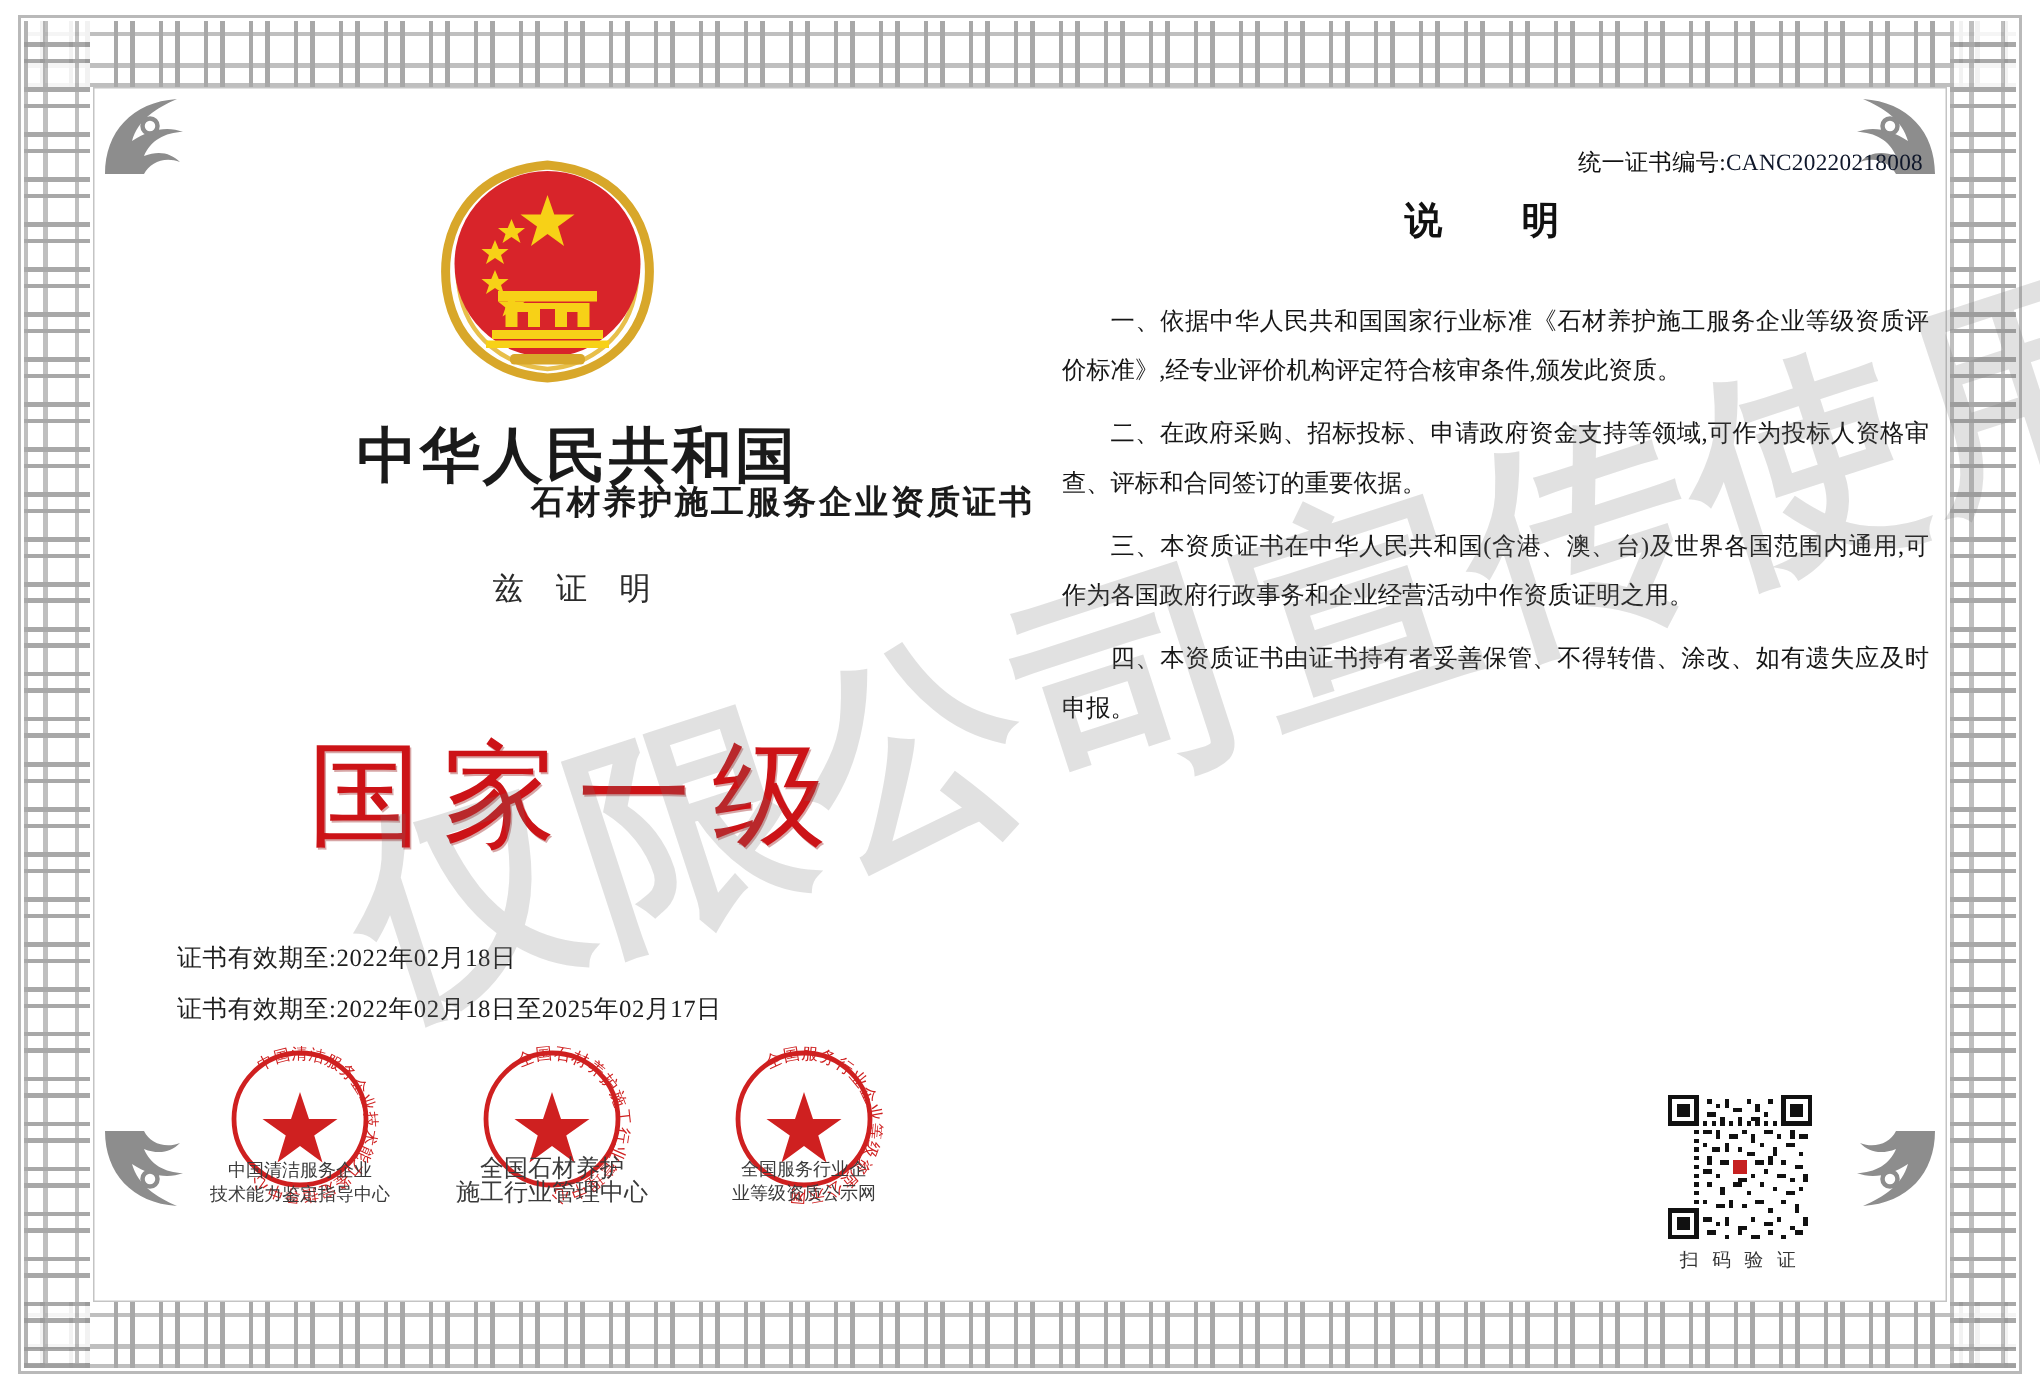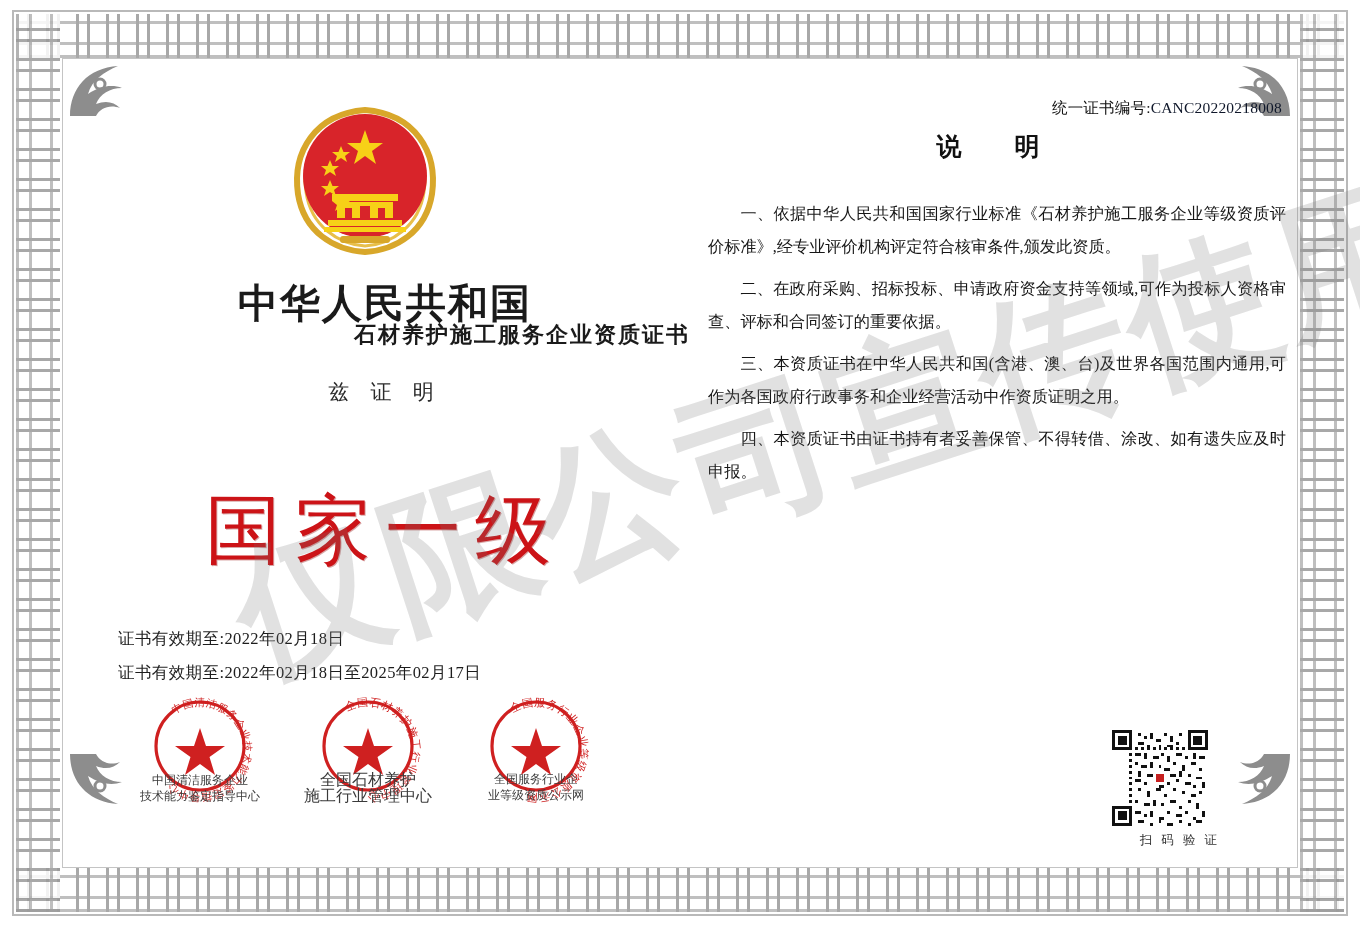--- a/index.html
+++ b/index.html
@@ -220,21 +220,21 @@
     width: 120px;
   }
   .qr {
     width: 96px; height: 96px;
     margin: 0 auto;
     background: #fff;
   }
   .qr svg { display: block; }
   .qr-caption {
     margin-top: 6px;
-    text-align: right;
+    text-align: center;
     font-size: 12.5px;
     color: #333;
     letter-spacing: 3px;
     font-family: "Liberation Serif", "DejaVu Serif", serif;
   }
 
   
   .watermark {
     position: absolute;
     left: 0; top: 0;

